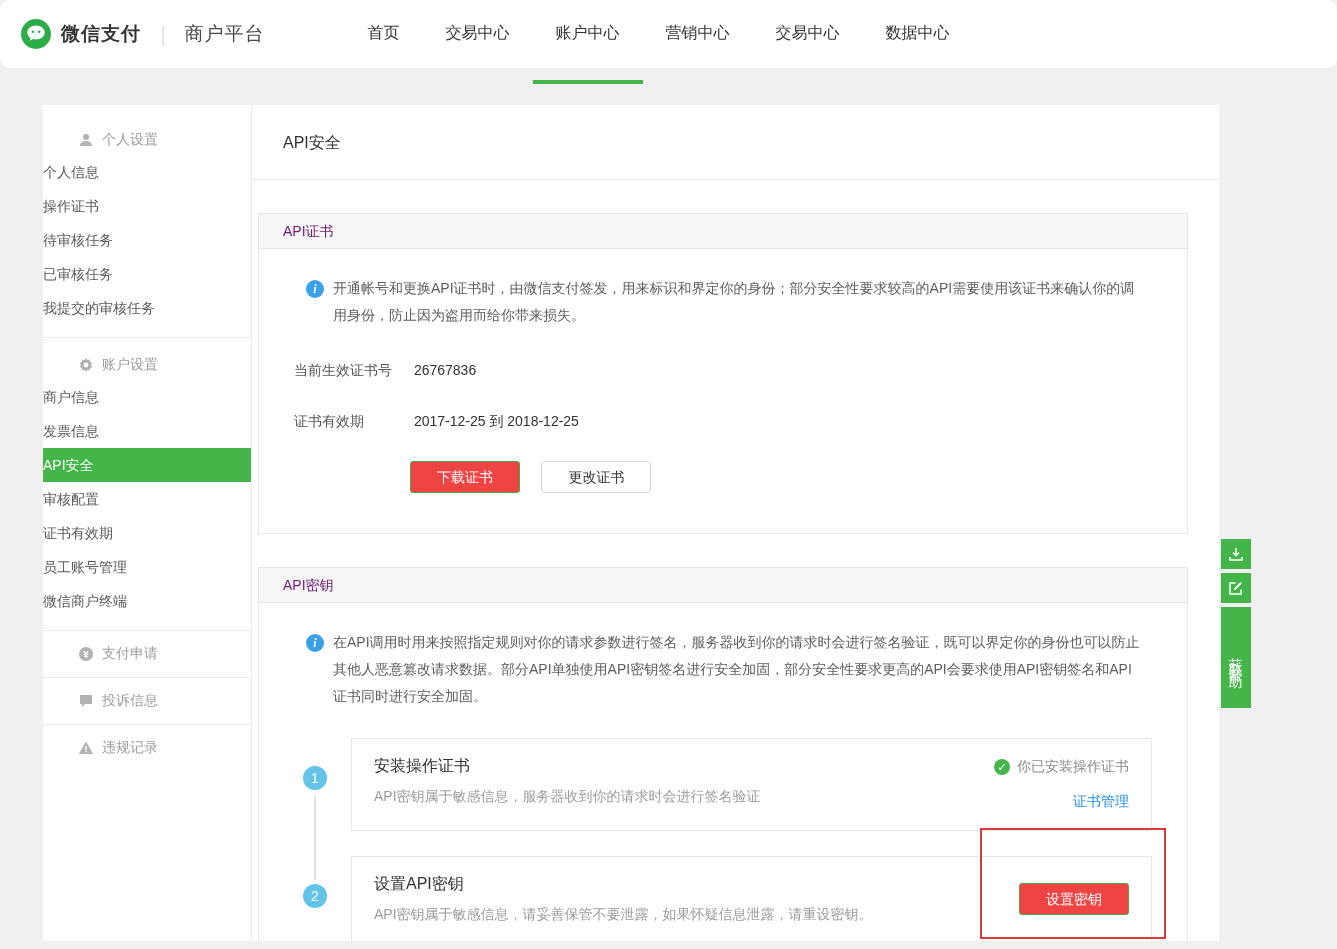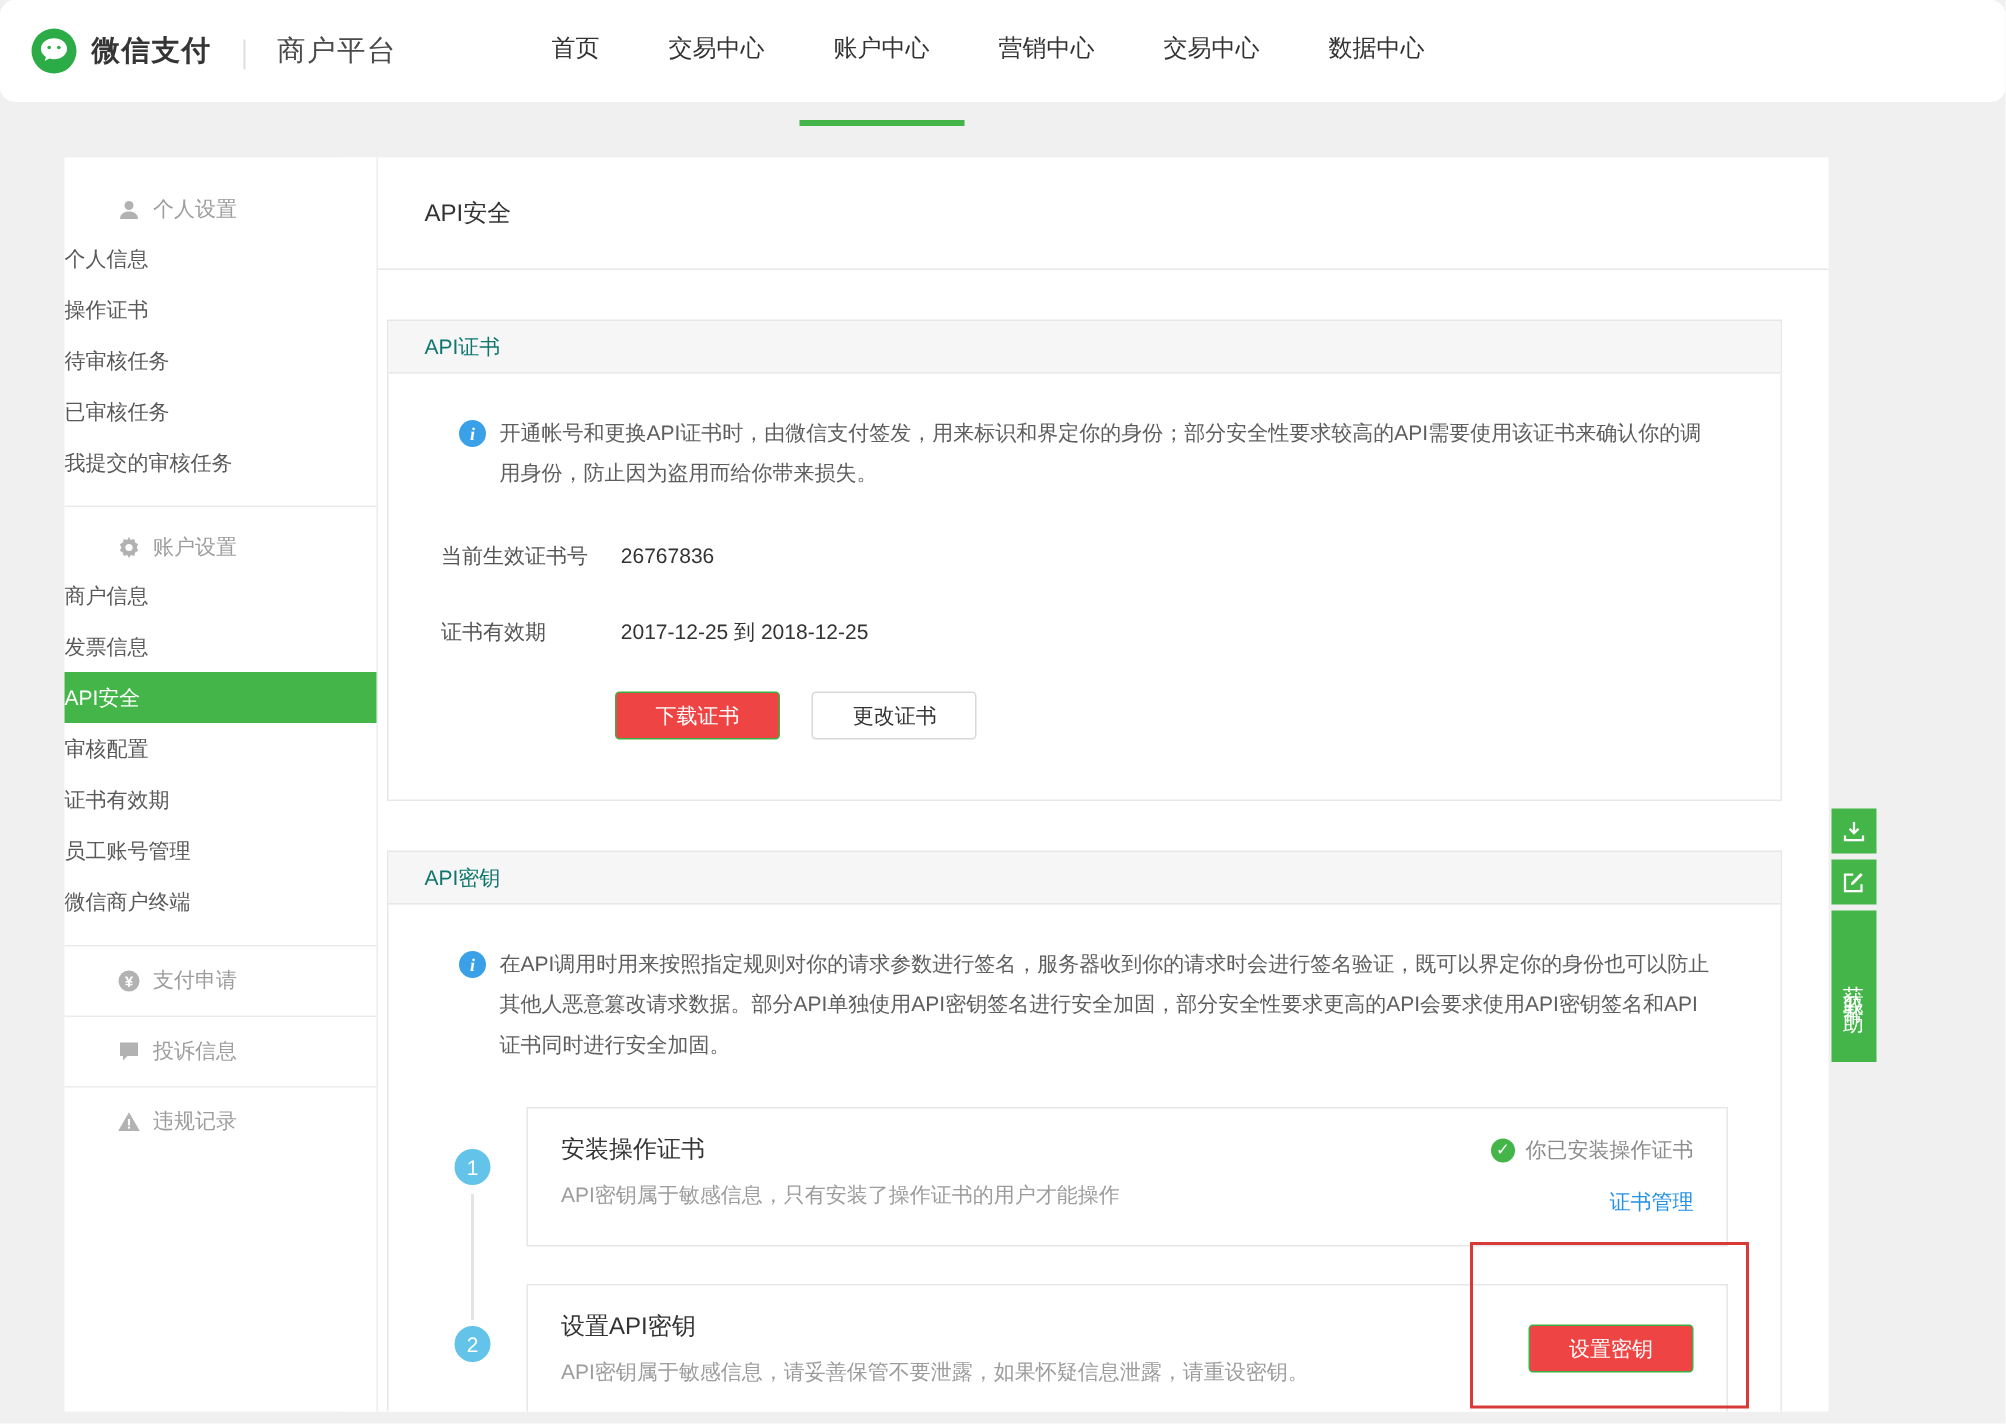--- a/index.html
+++ b/index.html
@@ -46,21 +46,21 @@
   
   .main {
     position:absolute; left:227px; top:105px; width:992px; height:836px;
     background:#fff; z-index:1; overflow:hidden;
   }
   .page-title { height:75px; line-height:75px; padding-left:56px; font-size:16px; color:#333; border-bottom:1px solid #e8e8e8; }
   .content { padding:33px 31px 0; }
   .panel { border:1px solid #e7e7e7; margin-bottom:33px; background:#fff; }
   .panel-header {
     height:35px; line-height:34px; background:#f6f6f6; border-bottom:1px solid #e7e7e7;
-    padding-left:24px; font-size:14px; color:#0f766e;
+    padding-left:24px; font-size:14px; color:#701a75;
   }
   .panel-body { padding:26px 35px 40px; }
   .info-row { display:flex; padding:0 12px; color:#5e5e5e; font-size:14px; line-height:27px; }
   .info-icon {
     flex:0 0 18px; width:18px; height:18px; border-radius:50%; background:#3aa0e8; color:#fff;
     text-align:center; line-height:18px; font-size:12px; font-style:italic;
     font-family:"Liberation Serif",serif; margin:5px 9px 0 0; font-weight:bold;
   }
   .info-text { flex:1; }
   .field-row { margin-top:33px; font-size:14px; color:#333; padding-left:0; }
@@ -258,21 +258,21 @@
 
         <div class="steps">
 
           <div class="step-row has-next">
             <div class="step-col">
               <div class="step-circle">1</div>
             </div>
             <div class="step-box">
               <div>
                 <div class="step-title">安装操作证书</div>
-                <div class="step-desc">API密钥属于敏感信息，只有安装了操作证书的用户才能操作</div>
+                <div class="step-desc">API密钥属于敏感信息，服务器收到你的请求时会进行签名验证</div>
               </div>
               <div class="step-status">
                 <div class="status-line">
                   <span class="check-icon">✓</span>
                   <span>你已安装操作证书</span>
                 </div>
                 <span class="cert-link">证书管理</span>
               </div>
             </div>
           </div>

